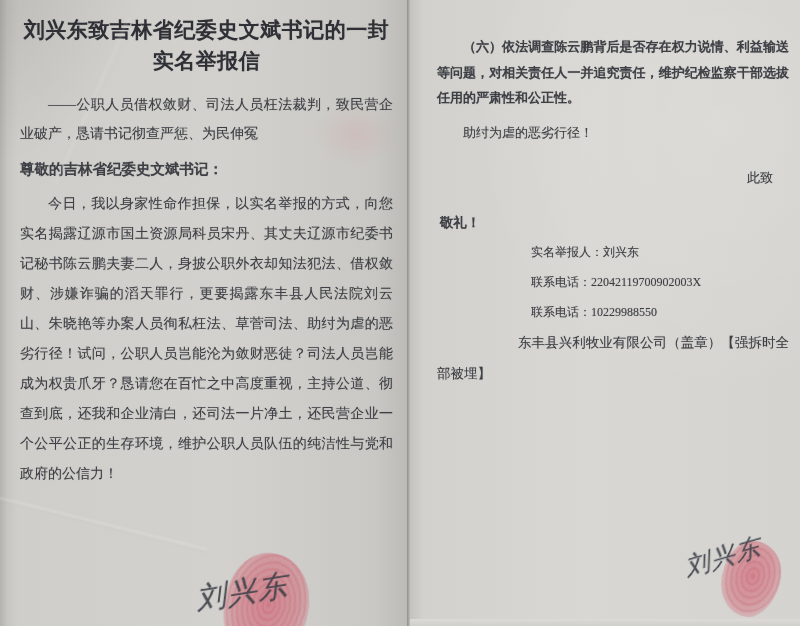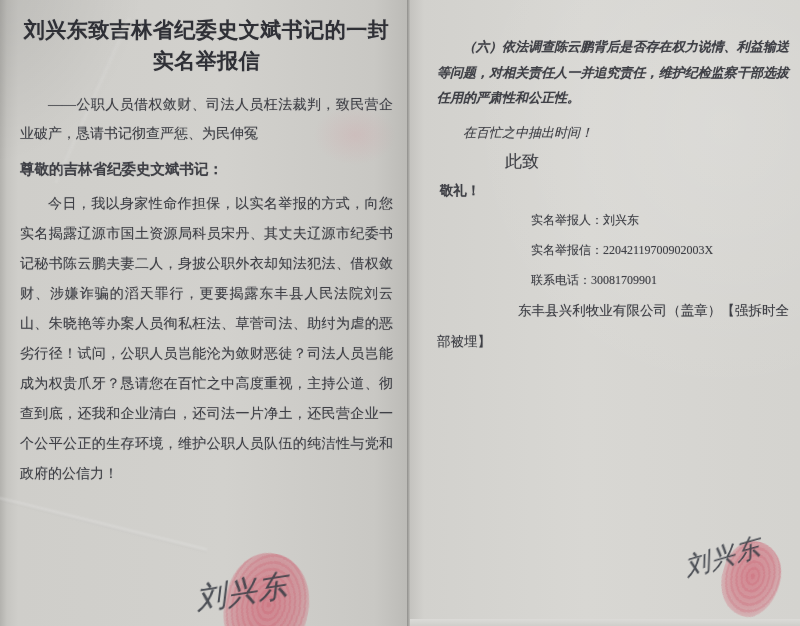--- a/index.html
+++ b/index.html
@@ -70,26 +70,26 @@
     width:390px;
     background:
       radial-gradient(120% 80% at 80% 20%, rgba(255,255,255,.14) 0%, rgba(255,255,255,0) 55%),
       linear-gradient(90deg, #c4c3bf 0px, #d2d1cd 14px, #d8d7d3 45%, #d4d3cf 100%),
       #d6d5d1;
     box-sizing:border-box;
     padding:26px 11px 0 27px;
   }
   .page-right .body-p{
     margin:8px 0 0 0;font-size:13px;line-height:25.5px;
-    text-indent:2em;text-align:justify;font-style:italic;
+    text-indent:2em;text-align:justify;
   }
   .page-right .body-p:first-child{margin-top:8px;}
   .bold{font-weight:bold;}
   .plea{margin-top:7px !important;line-height:29px !important;}
-  .cizhi{margin:0;font-size:17px;line-height:29px;text-indent:4em;}
+  .cizhi{margin:16px;font-size:13px;line-height:29px;text-indent:4em;text-align:right;}
   .jingli{margin:0;font-size:13.5px;line-height:29px;text-indent:.2em;font-weight:bold;}
   .sigline{margin:0 0 0 94px;font-size:12px;line-height:30px;}
   .companyline{
     margin:0;font-size:13.5px;line-height:31px;
     text-indent:6em;text-align:justify;
   }
   .bottom-strip{
     position:absolute;left:0;bottom:0;width:100%;height:7px;
     background:linear-gradient(180deg,#dcdbd8,#cfceca);
   }
@@ -133,27 +133,27 @@
     <div class="crease-2"></div>
 
     <div class="thumbprint tp-left"></div>
     <div class="signature sig-left">刘兴东</div>
   </div>
 
   <div class="seam"></div>
 
   <div class="page page-right">
     <p class="body-p bold">（六）依法调查陈云鹏背后是否存在权力说情、利益输送等问题，对相关责任人一并追究责任，维护纪检监察干部选拔任用的严肃性和公正性。</p>
-    <p class="body-p plea">在百忙之中抽出时间！</p>
+    <p class="body-p plea">助纣为虐的恶劣行径！</p>
 
     <p class="cizhi">此致</p>
     <p class="jingli">敬礼！</p>
     <p class="sigline">实名举报人：刘兴东</p>
-    <p class="sigline">实名举报信：22042119700902003X</p>
-    <p class="sigline">联系电话：30081709901</p>
+    <p class="sigline">联系电话：22042119700902003X</p>
+    <p class="sigline">联系电话：10229988550</p>
     <p class="companyline">东丰县兴利牧业有限公司（盖章）【强拆时全部被埋】</p>
 
     <div class="thumbprint tp-right"></div>
     <div class="signature sig-right">刘兴东</div>
     <div class="bottom-strip"></div>
   </div>
 
 </div>
 
 </body></html>

